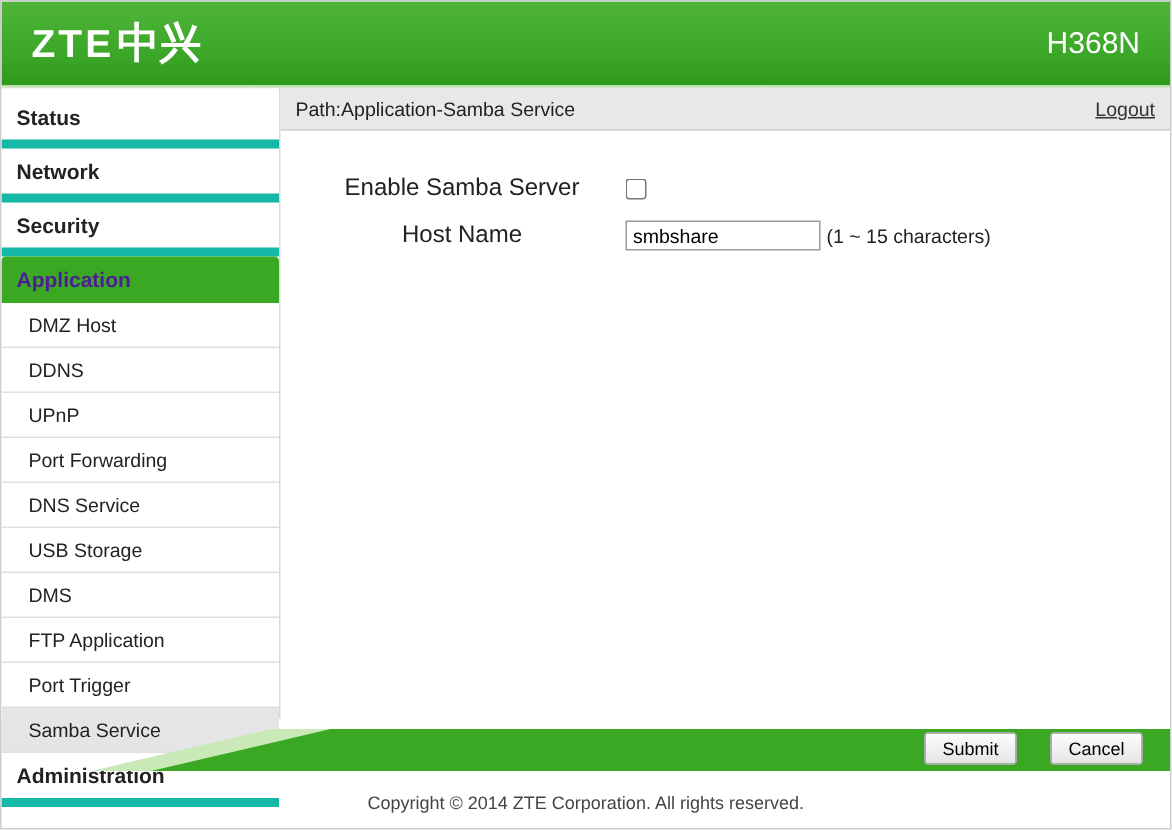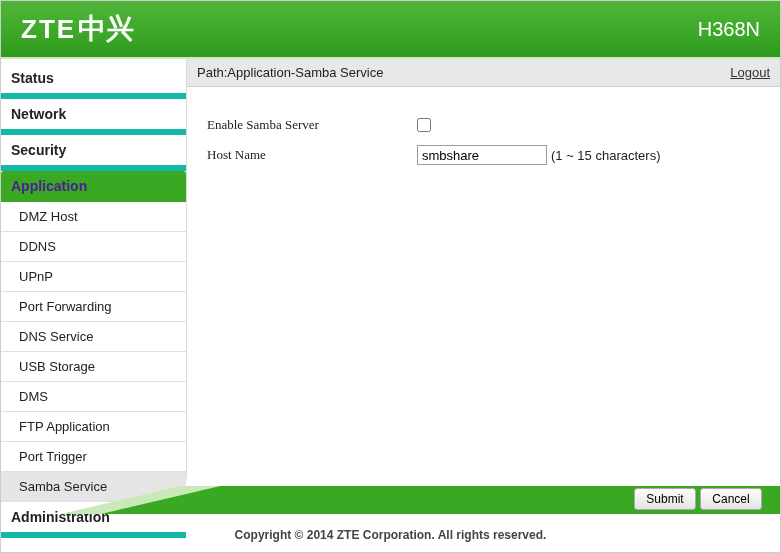--- a/index.html
+++ b/index.html
@@ -102,24 +102,23 @@
     padding: 30px 20px 20px 20px;
     flex: 1;
   }
   .form-row {
     display: flex;
     align-items: center;
     margin-bottom: 12px;
   }
   .form-label {
     width: 210px;
-    text-align: left;
+    text-align: center;
     padding-right: 8px;
-    font-size: 13px;
-    font-family: Liberation Serif, serif;
+    font-size: 16px;
   }
   .form-value {
     display: flex;
     align-items: center;
     gap: 4px;
     font-size: 13px;
   }
   .form-value input[type="text"] {
     border: 1px solid #999;
     height: 20px;
@@ -138,41 +137,40 @@
     right: 0;
     bottom: 38px;
     height: 28px;
   }
   .footer-stripe svg { width: 100%; height: 100%; display: block; }
   .footer-buttons {
     position: absolute;
     right: 18px;
     bottom: 42px;
     display: flex;
-    gap: 4px;
+    gap: 22px;
   }
   .btn {
     min-width: 62px;
     height: 22px;
     background: linear-gradient(to bottom, #fdfdfd, #e4e4e4);
     border: 1px solid #aaa;
     border-radius: 3px;
     font-size: 12px;
     cursor: pointer;
     padding: 0 10px;
   }
   .copyright {
     position: absolute;
     left: 0;
     right: 0;
     bottom: 10px;
     text-align: center;
     font-size: 12px;
     color: #444;
-    font-weight: bold;
   }
 </style>
 </head>
 <body>
 
 <div class="header">
   <div class="logo">
     <span>ZTE</span>
       <span class="cn">中兴</span>
   </div>

